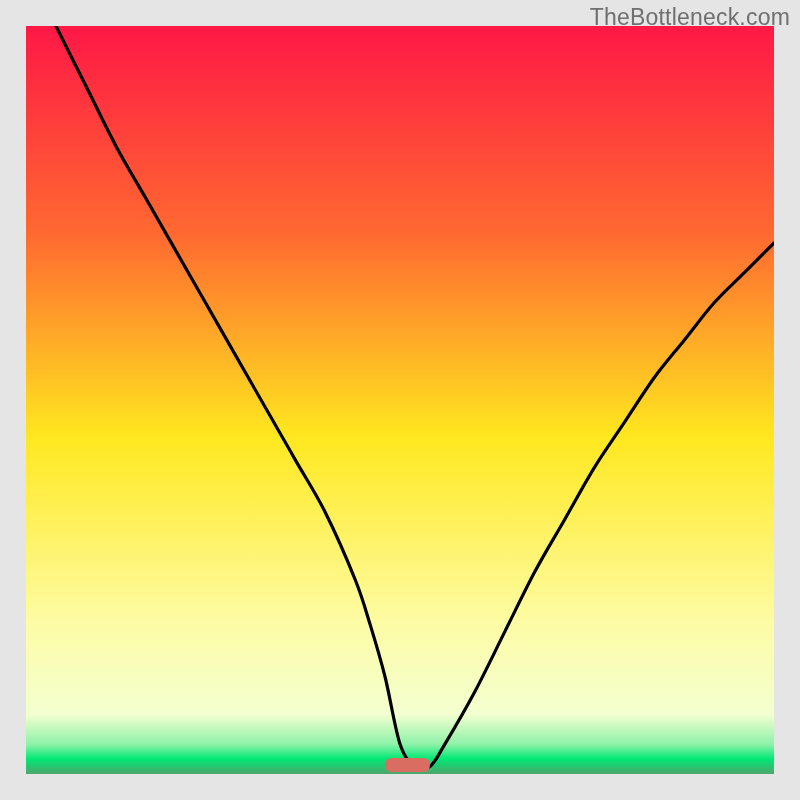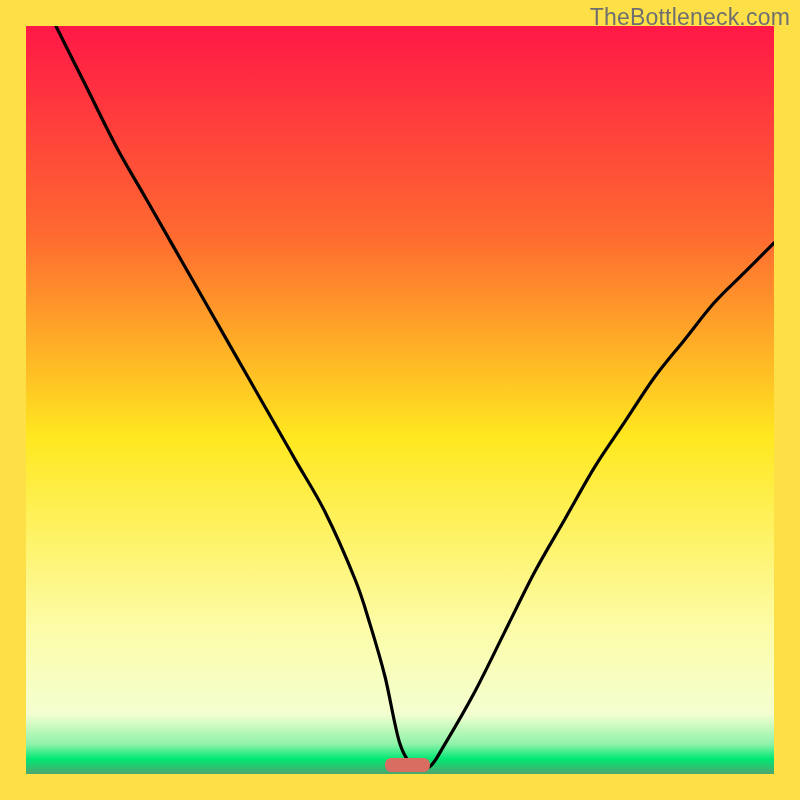--- a/index.html
+++ b/index.html
@@ -8,21 +8,21 @@
     width: 800px;
     height: 800px;
     overflow: hidden;
     background: #000;
     font-family: Arial, Helvetica, sans-serif;
   }
   .frame {
     position: relative;
     width: 800px;
     height: 800px;
-    background: #fde047;
+    background: #e5e5e5;
   }
   .watermark {
     position: absolute;
     top: 4px;
     right: 10px;
     color: #6f6f6f;
     font-size: 23px;
     font-weight: 500;
     letter-spacing: 0.2px;
     z-index: 5;

